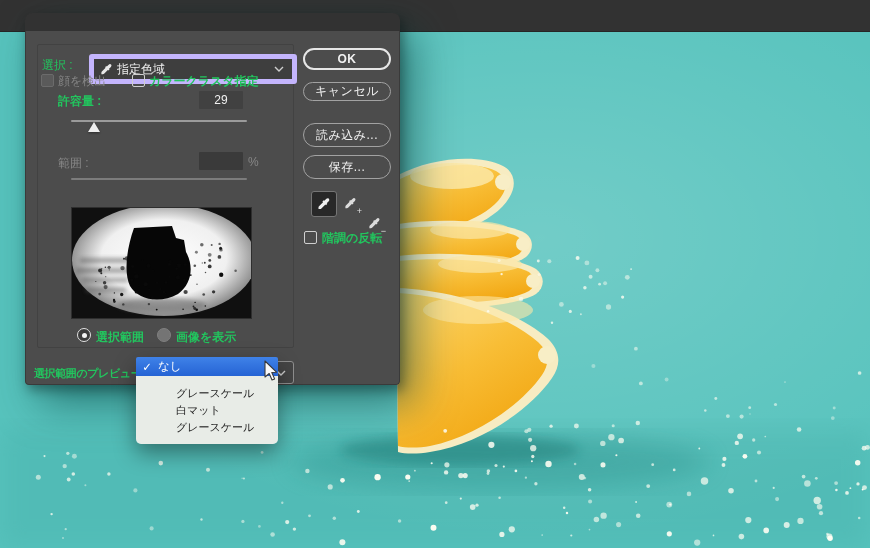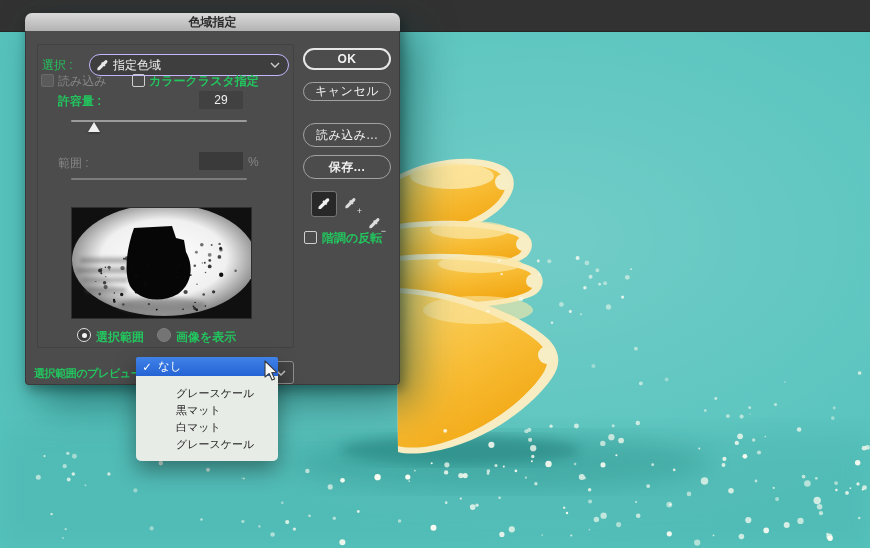--- a/index.html
+++ b/index.html
@@ -12,21 +12,21 @@
   #dialog{left:25px;top:13px;width:375px;height:372px;border-radius:7px 7px 4px 4px;
           box-shadow:14px 18px 42px rgba(6,62,60,.55), 3px 5px 12px rgba(0,0,0,.38);}
   #titlebar{left:0;top:0;width:375px;height:18px;border-radius:7px 7px 0 0;
             background:linear-gradient(#d9d9d9,#b3b3b3);border-bottom:1px solid #8f8f8f;
             display:flex;align-items:center;justify-content:center;
             font-size:12px;font-weight:bold;color:#2b2b2b;}
   #dlgbody{left:0;top:18px;width:373px;height:353px;background:#4c4c4c;border:1px solid #3a3a3a;border-top:none;border-radius:0 0 4px 4px;}
   .grouptxt{font-size:12px;color:#22c55e;white-space:nowrap;}
   .dimtxt{font-size:12px;color:#878787;white-space:nowrap;}
   #groupbox{left:11px;top:13px;width:255px;height:302px;border:1px solid #424242;border-radius:2px;}
-  .pscombo{background:#3e3e3e;border:1px solid #c4b5fd;border-radius:11px;display:flex;align-items:center;color:#eee;font-size:12px;}
+  .pscombo{background:#3e3e3e;border:5px solid #c4b5fd;border-radius:3px;display:flex;align-items:center;color:#eee;font-size:12px;}
   .field{background:#414141;border-radius:1px;color:#f0f0f0;font-size:12px;display:flex;align-items:center;justify-content:center;}
   .field.disabled{background:#3a3a3a;}
   .track{height:2px;background:#9b9b9b;border-radius:1px;}
   .track.dim{background:#7c7c7c;}
   .thumb{width:0;height:0;border-left:6px solid transparent;border-right:6px solid transparent;border-bottom:10px solid #efefef;filter:drop-shadow(0 1px 1px rgba(0,0,0,.4));}
   .cb{width:11px;height:11px;border:1px solid #cfcfcf;border-radius:2px;background:transparent;}
   .cb.disabled{background:#5a5a5a;border-color:#6b6b6b;}
   .radio{width:12px;height:12px;border-radius:50%;}
   .radio.on{border:1.5px solid #e2e2e2;background:#3c3c3c;display:flex;align-items:center;justify-content:center;}
   .radio.on::after{content:"";width:5px;height:5px;border-radius:50%;background:#f4f4f4;}
@@ -271,40 +271,37 @@
         <circle cx="864.5" cy="487.6" r="2.44" opacity="0.73"></circle>
         <circle cx="756.0" cy="481.0" r="1.44" opacity="0.62"></circle>
         <circle cx="807.4" cy="483.4" r="3.27" opacity="0.60"></circle>
         <circle cx="821.0" cy="513.2" r="2.11" opacity="0.64"></circle>
       </g>
   </svg>
 
   <div class="abs" id="topbar"></div>
 
   <div class="abs" id="dialog">
-    <div class="abs" id="titlebar">
-      <span>色域指定</span>
-    </div>
     <div class="abs" id="dlgbody">
 
       <div class="abs" id="groupbox"></div>
 
       <div class="abs grouptxt" style="left:16px;top:26px;">選択 :</div>
       <div class="abs pscombo" style="left:63px;top:23px;width:198px;height:20px;padding:0;">
         <svg width="13" height="13" style="margin:0 4px 0 6px;" viewBox="0 0 16 16">
           <path fill="#e8e8e8" d="M13.9 2.1a2.3 2.3 0 0 0-3.2 0L8.4 4.4l-.7-.7-1.5 1.5.7.7-4.6 4.6c-.4.4-.6.9-.6 1.4v1.9h1.9c.5 0 1-.2 1.4-.6l4.6-4.6.7.7 1.5-1.5-.7-.7 2.3-2.3a2.3 2.3 0 0 0 0-3.2z"></path>
         </svg>
         <span>指定色域</span>
         <svg width="10" height="6" style="margin-left:auto;margin-right:8px;" viewBox="0 0 10 6">
           <polyline points="1,1 5,5 9,1" fill="none" stroke="#cfcfcf" stroke-width="1.4"></polyline>
         </svg>
       </div>
 
       <div class="abs cb disabled" style="left:15px;top:43px;"></div>
-      <div class="abs dimtxt" style="left:32px;top:42px;">読み込み</div>
+      <div class="abs dimtxt" style="left:32px;top:42px;">顔を検出</div>
       <div class="abs cb" style="left:106px;top:43px;"></div>
       <div class="abs grouptxt" style="left:123px;top:42px;font-weight:bold;">カラークラスタ指定</div>
 
       <div class="abs grouptxt" style="left:32px;top:62px;font-weight:bold;">許容量 :</div>
       <div class="abs field" style="left:173px;top:60px;width:44px;height:18px;">29</div>
       <div class="abs track" style="left:45px;top:89px;width:176px;"></div>
       <div class="abs thumb" style="left:62px;top:91px;"></div>
 
       <div class="abs dimtxt" style="left:32px;top:124px;">範囲 :</div>
       <div class="abs field disabled" style="left:173px;top:121px;width:44px;height:18px;"></div>
@@ -414,21 +411,21 @@
       </div>
 
       <div class="abs radio on" style="left:51px;top:297px;"></div>
       <div class="abs grouptxt" style="left:70px;top:298px;font-weight:bold;">選択範囲</div>
       <div class="abs radio off" style="left:131px;top:297px;"></div>
       <div class="abs grouptxt" style="left:150px;top:298px;font-weight:bold;">画像を表示</div>
 
       <button class="abs psbtn default" style="left:277px;top:17px;width:88px;height:22px;font-weight:bold;text-align:right;">OK</button>
       <button class="abs psbtn" style="left:277px;top:51px;width:88px;height:19px;">キャンセル</button>
       <button class="abs psbtn" style="left:277px;top:92px;width:88px;height:24px;">読み込み...</button>
-      <button class="abs psbtn" style="left:277px;top:124px;width:88px;height:24px;font-weight:bold;">保存...</button>
+      <button class="abs psbtn" style="left:277px;top:124px;width:88px;height:24px;">保存...</button>
 
       <div class="abs dropbox" style="left:285px;top:160px;">
         <svg width="14" height="14" viewBox="0 0 16 16">
           <path fill="#f0f0f0" d="M13.9 2.1a2.3 2.3 0 0 0-3.2 0L8.4 4.4l-.7-.7-1.5 1.5.7.7-4.6 4.6c-.4.4-.6.9-.6 1.4v1.9h1.9c.5 0 1-.2 1.4-.6l4.6-4.6.7.7 1.5-1.5-.7-.7 2.3-2.3a2.3 2.3 0 0 0 0-3.2z"></path>
         </svg>
       </div>
       <div class="abs droploose" style="left:314px;top:162px;">
         <svg width="13" height="13" viewBox="0 0 16 16">
           <path fill="#dcdcdc" d="M13.9 2.1a2.3 2.3 0 0 0-3.2 0L8.4 4.4l-.7-.7-1.5 1.5.7.7-4.6 4.6c-.4.4-.6.9-.6 1.4v1.9h1.9c.5 0 1-.2 1.4-.6l4.6-4.6.7.7 1.5-1.5-.7-.7 2.3-2.3a2.3 2.3 0 0 0 0-3.2z"></path>
         </svg>
@@ -454,21 +451,20 @@
     </div>
   </div>
 
   <div class="abs" id="menu">
     <div id="menuhighlight">
       <span style="width:22px;text-align:center;">✓</span>
       <span>なし</span>
     </div>
     <div id="menulist">
       <div class="menuitem">グレースケール</div>
-      <div class="menuitem">黒マット</div>
       <div class="menuitem">白マット</div>
       <div class="menuitem">グレースケール</div>
     </div>
   </div>
 
   <svg class="abs" style="left:264px;top:360px;" width="16" height="22" viewBox="0 0 16 22">
     <path d="M1,1 L1,17 L5.2,13.5 L8,20 L10.6,18.9 L7.8,12.5 L12.5,12.2 Z" fill="#fafafa" stroke="#3a3a3a" stroke-width="1.1" stroke-linejoin="round"></path>
   </svg>
 
 </div>

